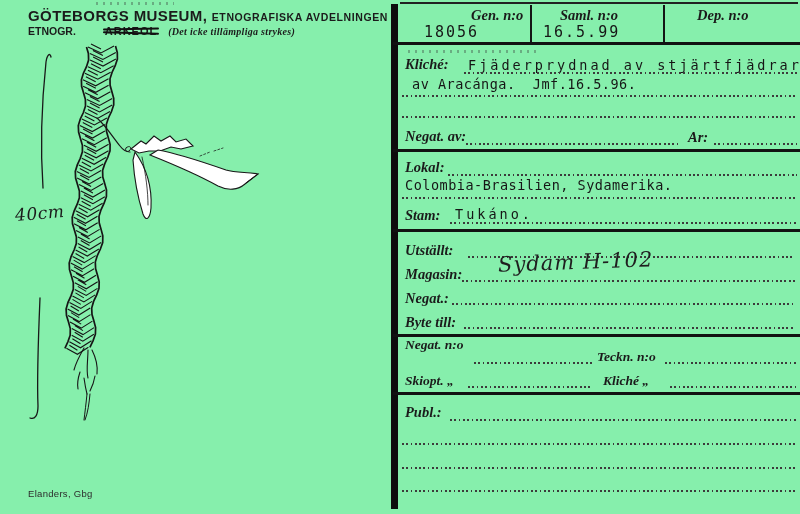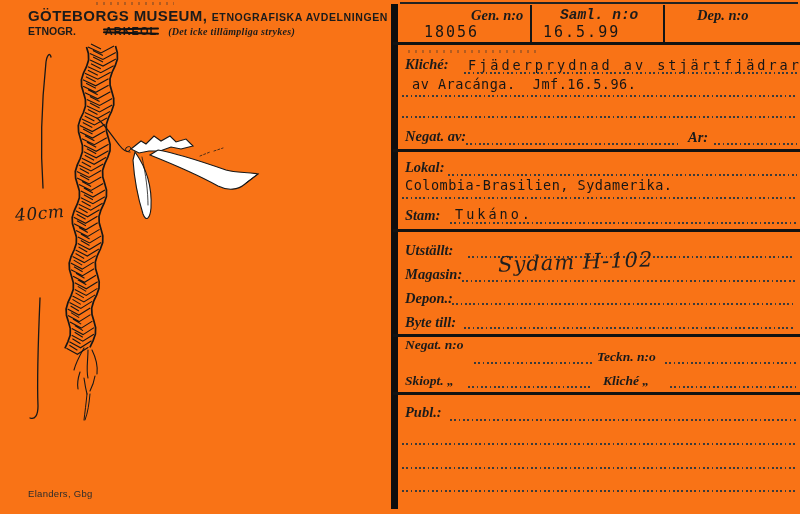--- a/index.html
+++ b/index.html
@@ -1,16 +1,16 @@
 <!DOCTYPE html>
 <html><head>
 <meta charset="utf-8">
 <style>
   html,body{margin:0;padding:0;background:#e8e8e8;}
-  .card{position:relative;width:800px;height:514px;background:#f97316;overflow:hidden;
+  .card{position:relative;width:800px;height:514px;background:#86efac;overflow:hidden;
         font-family:"Liberation Serif",serif;color:#1b1b1b;}
   .abs{position:absolute;}
   
   .mus-line1{font-family:"Liberation Sans",sans-serif;font-weight:bold;white-space:nowrap;}
   .mus-title{font-size:15px;letter-spacing:.4px;}
   .mus-sub{font-size:10.5px;letter-spacing:.6px;}
   .mus-line2{font-family:"Liberation Sans",sans-serif;font-size:10.5px;font-weight:bold;white-space:nowrap;}
   .struck{position:relative;display:inline-block;font-size:11px;letter-spacing:1px;}
   .struck .bar{position:absolute;left:-2px;right:-2px;height:2px;background:#111;border-radius:1px;}
   .struck .b1{top:3px;transform:rotate(-1deg);}
@@ -96,21 +96,21 @@
 
   <div class="abs divider-bar" style="left:391px;top:4px;height:505px;"></div>
 
   <div class="abs" style="left:400px;top:2px;width:398px;height:2px;background:#222;"></div>
   <div class="abs vline" style="left:530px;top:5px;height:38px;"></div>
   <div class="abs vline" style="left:663px;top:5px;height:38px;"></div>
   <div class="abs thick" style="left:393px;top:42px;width:407px;height:3px;"></div>
 
   <span class="abs lbl" style="left:430px;top:7px;margin-left:41px;">Gen. n:o</span>
   <span class="abs typed typed-big" style="left:424px;top:23px;">18056</span>
-  <span class="abs lbl" style="left:560px;top:7px;font-family:Liberation Mono, monospace;">Saml. n:o</span>
+  <span class="abs lbl" style="left:560px;top:7px;">Saml. n:o</span>
   <span class="abs typed typed-big" style="left:543px;top:23px;">16.5.99</span>
   <span class="abs lbl" style="left:697px;top:7px;">Dep. n:o</span>
   <span class="abs typed typed-big" style="left:700px;top:23px;"></span>
 
   <div class="abs noise" style="left:408px;top:50px;width:130px;"></div>
 
   <span class="abs lbl" style="left:405px;top:56px;">Kliché:</span>
   <span class="abs typed ls3" style="left:468px;top:57px;">Fjäderprydnad av stjärtfjädrar</span>
   <div class="abs dotline" style="left:464px;top:72px;width:333px;"></div>
   <span class="abs typed" style="left:412px;top:76px;">av Aracánga.  Jmf.16.5.96.</span>
@@ -133,21 +133,21 @@
   <div class="abs dotline" style="left:450px;top:222px;width:347px;"></div>
   <div class="abs thick" style="left:393px;top:229px;width:407px;height:3px;"></div>
 
   <span class="abs lbl" style="left:405px;top:242px;">Utställt:</span>
   <div class="abs dotline" style="left:468px;top:256px;width:327px;"></div>
 
   <span class="abs lbl" style="left:405px;top:266px;">Magasin:</span>
   <span class="abs hand" style="left:498px;top:250px;">Sydam H-102</span>
   <div class="abs dotline" style="left:462px;top:280px;width:333px;"></div>
 
-  <span class="abs lbl" style="left:405px;top:290px;">Depon.:</span>
+  <span class="abs lbl" style="left:405px;top:290px;">Negat.:</span>
   <div class="abs dotline" style="left:452px;top:303px;width:343px;"></div>
 
   <span class="abs lbl" style="left:405px;top:314px;">Byte till:</span>
   <div class="abs dotline" style="left:464px;top:327px;width:331px;"></div>
   <div class="abs thick" style="left:393px;top:334px;width:407px;height:3px;"></div>
 
   <span class="abs lbl lbl-sm" style="left:405px;top:337px;">Negat. n:o</span>
   <div class="abs dotline" style="left:474px;top:362px;width:120px;"></div>
   <span class="abs lbl lbl-sm" style="left:597px;top:349px;">Teckn. n:o</span>
   <div class="abs dotline" style="left:665px;top:362px;width:132px;"></div>

